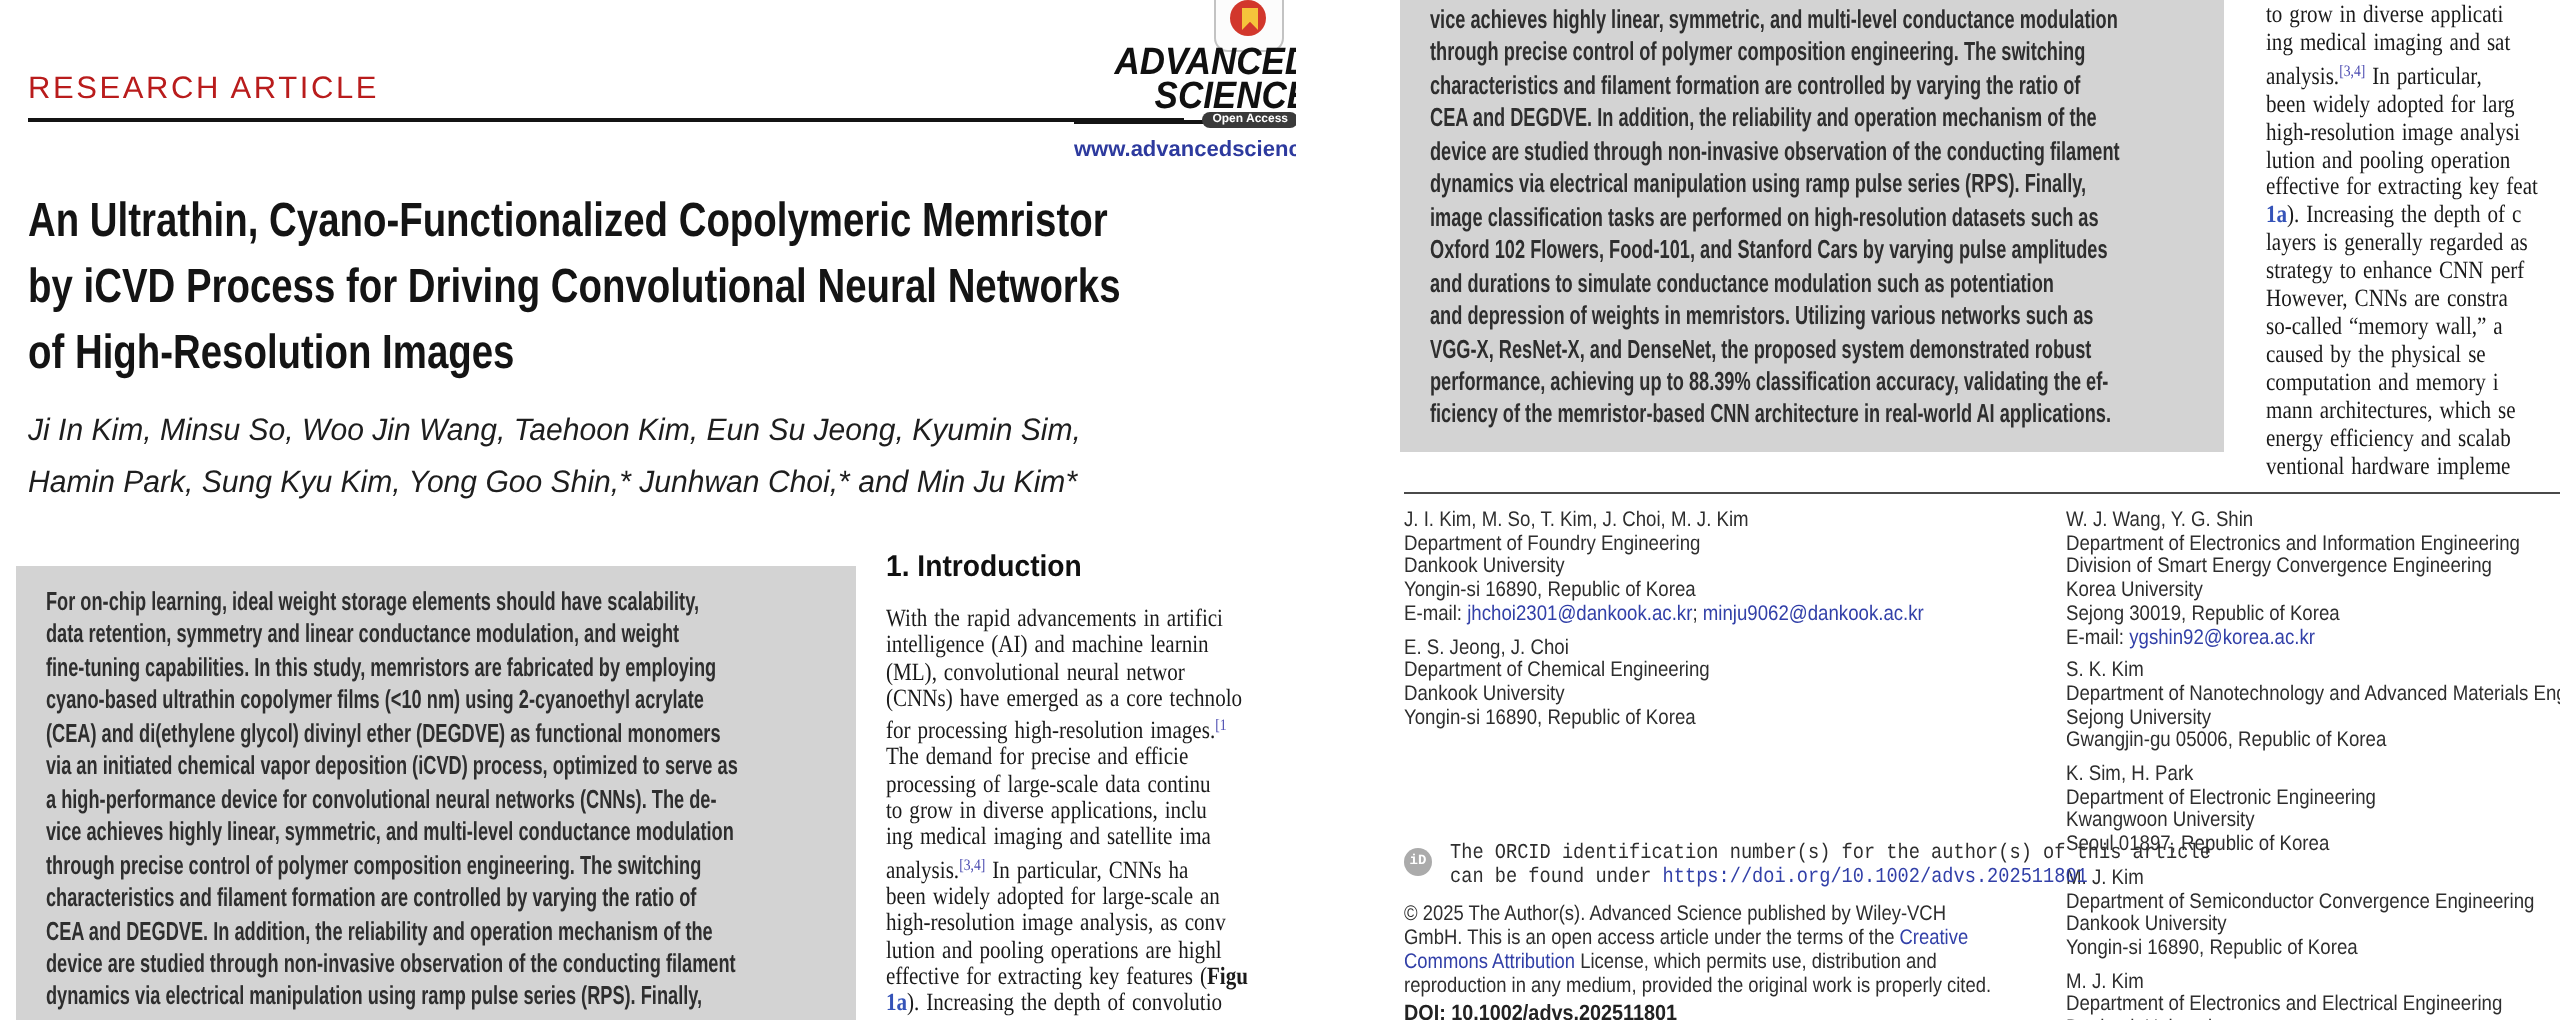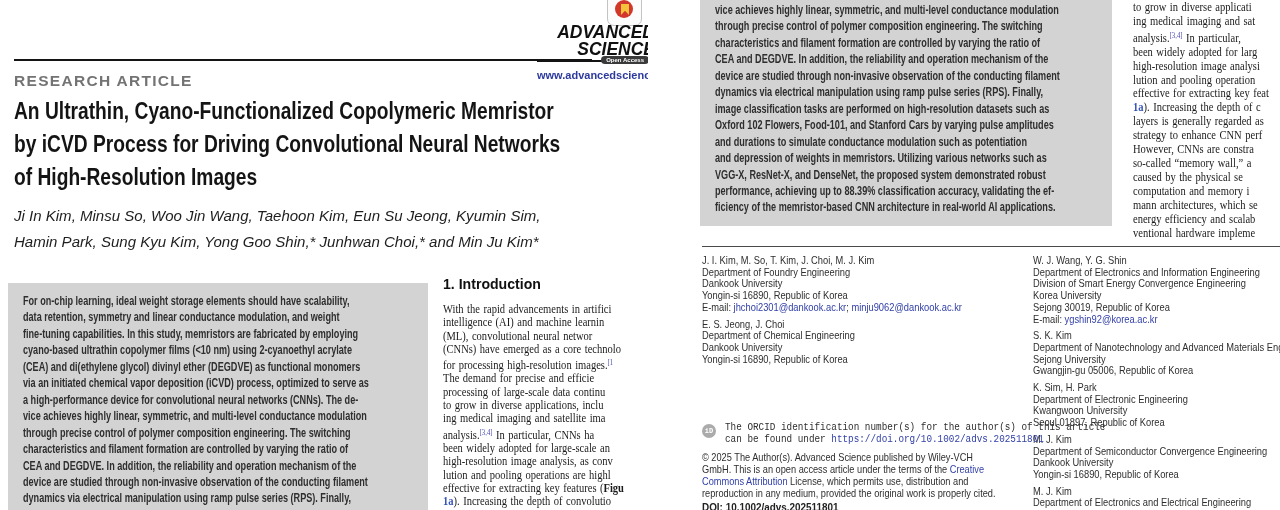--- a/index.html
+++ b/index.html
@@ -5,22 +5,22 @@
   html,body{margin:0;padding:0;}
   body{
     width:1280px;height:510px;position:relative;overflow:hidden;
     background:#ffffff;font-family:"Liberation Sans",sans-serif;color:#1a1a1a;
   }
   .page{position:absolute;top:0;height:510px;overflow:hidden;background:#fff;}
   .page-l{left:0;width:648px;}
   .page-r{left:692px;width:600px;}
 
   
-  .research-article{position:absolute;left:14px;top:36px;font-size:15.5px;font-weight:bold;
-    letter-spacing:1.3px;color:#737373;white-space:nowrap;margin-top:36px;}
+  .research-article{position:absolute;left:14px;top:36px;font-size:15.5px;font-weight:normal;
+    letter-spacing:1.3px;color:#b91c1c;white-space:nowrap;}
   .header-rule{position:absolute;left:14px;top:59px;width:578px;height:2px;background:#141414;}
 
   .crossmark{position:absolute;left:607px;top:-9px;width:33px;height:33px;background:#fcfcfc;
     border:1px solid #c3c3c3;border-radius:7px;overflow:hidden;}
   .cm-red{position:absolute;left:7px;top:8px;width:18px;height:18px;background:#d2372c;border-radius:50%;}
   .cm-yellow{position:absolute;left:13px;top:12px;width:8px;height:11px;background:#f5c33b;
     clip-path:polygon(0 0,100% 0,100% 100%,50% 62%,0 100%);}
 
   .adv-logo{position:absolute;left:537px;top:23px;width:118px;text-align:right;color:#101010;}
   .adv-l1,.adv-l2{font-size:19px;font-weight:bold;font-style:italic;line-height:17px;

